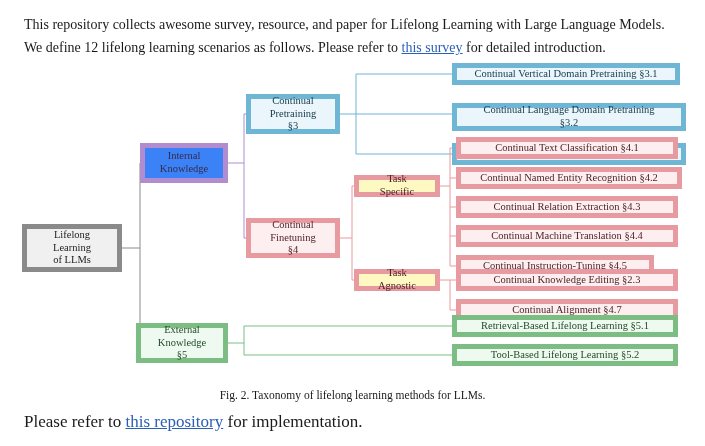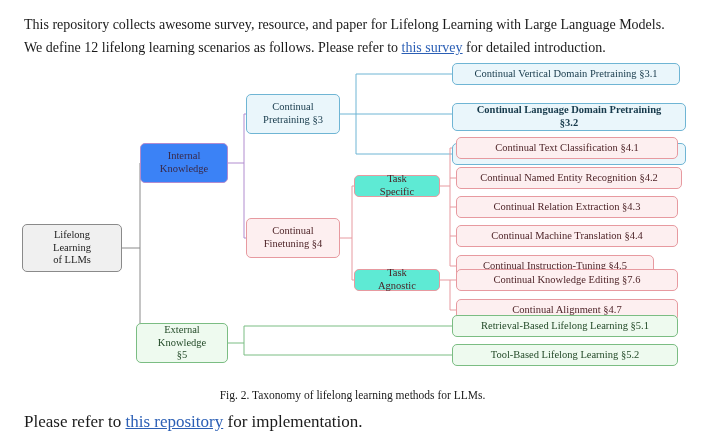--- a/index.html
+++ b/index.html
@@ -39,22 +39,22 @@
   svg.edges {
     position: absolute;
     left: 0;
     top: 0;
     width: 705px;
     height: 330px;
   }
   .node {
     position: absolute;
     box-sizing: border-box;
-    border: 1px solid #8b5cf6;
-    border-radius: 5px;
+    border: 5px solid #8b5cf6;
+    border-radius: 0;
     font-size: 10.5px;
     line-height: 1.22;
     text-align: center;
     display: flex;
     align-items: center;
     justify-content: center;
     padding: 2px 16px;
     white-space: pre-line;
     background: #fff;
   }
@@ -77,21 +77,21 @@
     background: #eaf6fb;
     border-color: #6fb5d4;
     color: #16394a;
   }
   .finetune {
     background: #fdeff0;
     border-color: #e79aa0;
     color: #4a1f23;
   }
   .taskgroup {
-    background: #5eead4;
+    background: #fef9c3;
     border-color: #e79aa0;
     color: #4a1f23;
   }
   .leaf-blue {
     background: #eaf6fb;
     border-color: #6fb5d4;
     color: #16394a;
   }
   .leaf-pink {
     background: #fdeff0;
@@ -211,21 +211,21 @@
     <span>Task Specific</span>
   </div>
 
   <div class="node taskgroup" style="left:354px; top:211px; width:86px; height:22px;">
     <span>Task Agnostic</span>
   </div>
 
   <div class="node leaf-blue" style="left:452px; top:5px; width:228px; height:22px;">
     <span>Continual Vertical Domain Pretraining §3.1</span>
   </div>
-  <div class="node leaf-blue" style="left:452px; top:45px; width:234px; height:28px;font-weight:bold;">
+  <div class="node leaf-blue" style="left:452px; top:45px; width:234px; height:28px;">
     <span>Continual Language Domain Pretraining §3.2</span>
   </div>
   <div class="node leaf-blue" style="left:452px; top:85px; width:234px; height:22px;">
     <span>Continual Temporal Domain Pretraining §3.3</span>
   </div>
 
   <div class="node leaf-pink" style="left:456px; top:79px; width:222px; height:22px;">
     <span>Continual Text Classification §4.1</span>
   </div>
   <div class="node leaf-pink" style="left:456px; top:109px; width:226px; height:22px;">
@@ -235,21 +235,21 @@
     <span>Continual Relation Extraction §4.3</span>
   </div>
   <div class="node leaf-pink" style="left:456px; top:167px; width:222px; height:22px;">
     <span>Continual Machine Translation §4.4</span>
   </div>
   <div class="node leaf-pink" style="left:456px; top:197px; width:198px; height:22px;align-items:center;">
     <span>Continual Instruction-Tuning §4.5</span>
   </div>
 
   <div class="node leaf-pink" style="left:456px; top:211px; width:222px; height:22px;">
-    <span>Continual Knowledge Editing §7.6</span>
+    <span>Continual Knowledge Editing §2.3</span>
   </div>
   <div class="node leaf-pink" style="left:456px; top:241px; width:222px; height:22px;">
     <span>Continual Alignment §4.7</span>
   </div>
 
   <div class="node leaf-green" style="left:452px; top:257px; width:226px; height:22px;">
     <span>Retrieval-Based Lifelong Learning §5.1</span>
   </div>
   <div class="node leaf-green" style="left:452px; top:286px; width:226px; height:22px;">
     <span>Tool-Based Lifelong Learning §5.2</span>

